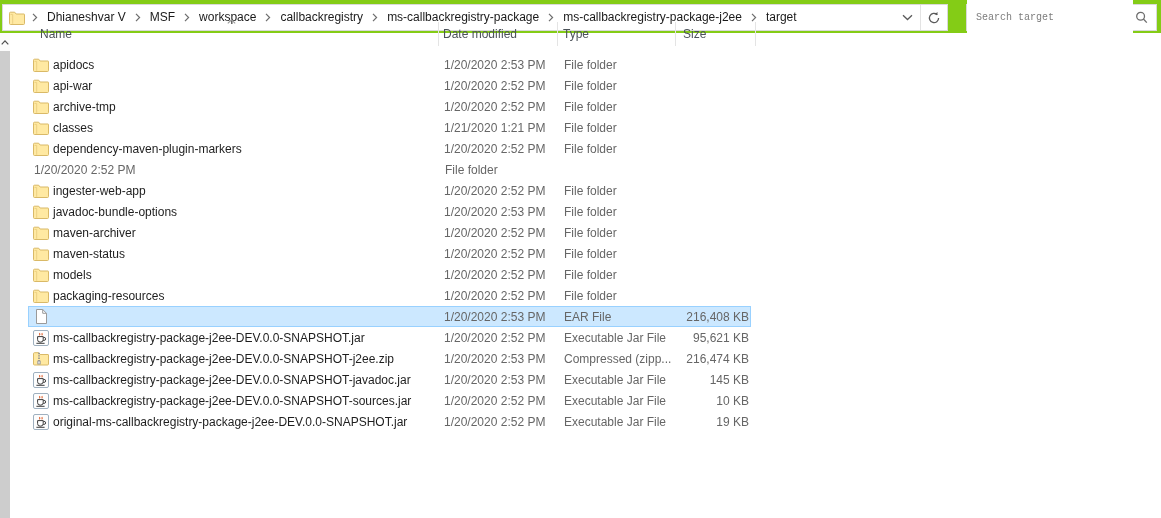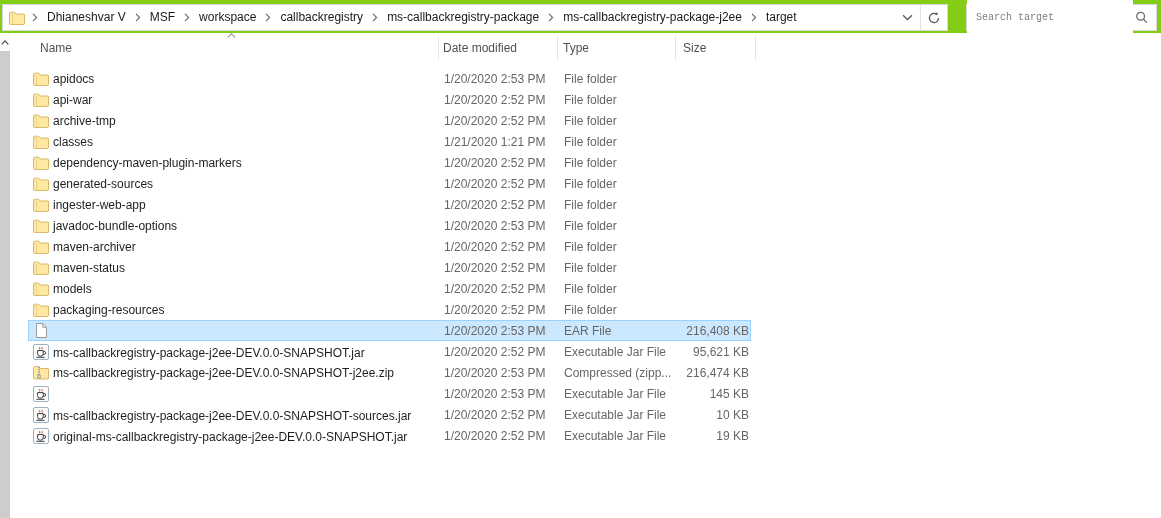--- a/index.html
+++ b/index.html
@@ -25,36 +25,36 @@
   .search-box input::placeholder { color:#7d7d7d; opacity:1; }
   .search-glyph { padding:0 8px 0 2px; display:inline-flex; }
 
   
   .left-scroll { position:absolute; left:0; top:33px; width:10px; height:485px; background:#fbfbfb; }
   .scroll-up { position:absolute; left:0; top:3px; width:10px; height:12px;
     display:flex; align-items:center; justify-content:center; background:#fbfbfb; }
   .scroll-thumb { position:absolute; left:0; top:18px; width:10px; height:467px; background:#cdcdcd; }
 
   
-  .main { position:absolute; left:28px; top:33px; width:733px; }
+  .main { position:absolute; left:28px; top:19px; width:733px; }
   .list-header { position:relative; height:30px; color:#4c5259; }
   .hdr-label { position:absolute; top:8px; }
   .hdr-name { left:12px; }
   .hdr-date { left:415px; }
   .hdr-type { left:535px; }
   .hdr-size { left:655px; }
   .hdr-sep { position:absolute; top:3px; width:1px; height:24px; background:#e4e4e4; }
   .sort-caret { position:absolute; left:199px; top:0px; }
 
   
   .file-list { position:relative; margin-top:5px; }
   .row { display:grid; grid-template-columns:410px 119px 118px 76px; height:21px;
     align-items:center; border:1px solid transparent; width:723px; }
   .row.selected { background:#cce8ff; border-color:#99d1ff; }
-  .cell-name { display:flex; align-items:flex-end; padding-left:3px; overflow:hidden; white-space:nowrap; }
+  .cell-name { display:flex; align-items:center; padding-left:3px; overflow:hidden; white-space:nowrap; }
   .cell-name .icon { width:17px; display:inline-flex; justify-content:center; margin-right:4px; flex:0 0 17px; }
   .cell-date, .cell-type { color:#666; white-space:nowrap; overflow:hidden; }
   .cell-date { padding-left:5px; }
   .cell-type { padding-left:6px; }
   .cell-size { color:#666; text-align:right; padding-right:3px; white-space:nowrap; }
   svg { display:block; }
 </style>
 </head>
 <body>
 
@@ -239,30 +239,20 @@
         </svg>
       </span>
 
       <span>dependency-maven-plugin-markers</span>
     </span>
     <span class="cell-date">1/20/2020 2:52 PM</span>
     <span class="cell-type">File folder</span>
     <span class="cell-size"></span>
   </div>
       <div class="row">
-    <span class="cell-name">
-      <span class="icon" style="display: inline-flex;">
-        <svg width="16" height="14" viewBox="0 0 16 14">
-          <path d="M.5 2.2 a1 1 0 0 1 1-1 h4.2 l1.4 1.8 h7.9 a.5.5 0 0 1 .5.5 v9 a1 1 0 0 1-1 1 h-13 a1 1 0 0 1-1-1 z" fill="#ffe9a2" stroke="#d9b967"></path>
-          <path d="M1.5 3.4 h2.2 v9.4" fill="none" stroke="#ecd083"></path>
-        </svg>
-      </span>
-
-      <span>generated-sources</span>
-    </span>
     <span class="cell-date">1/20/2020 2:52 PM</span>
     <span class="cell-type">File folder</span>
     <span class="cell-size"></span>
   </div>
       <div class="row">
     <span class="cell-name">
       <span class="icon" style="display: inline-flex;">
         <svg width="16" height="14" viewBox="0 0 16 14">
           <path d="M.5 2.2 a1 1 0 0 1 1-1 h4.2 l1.4 1.8 h7.9 a.5.5 0 0 1 .5.5 v9 a1 1 0 0 1-1 1 h-13 a1 1 0 0 1-1-1 z" fill="#ffe9a2" stroke="#d9b967"></path>
           <path d="M1.5 3.4 h2.2 v9.4" fill="none" stroke="#ecd083"></path>
@@ -406,20 +396,21 @@
       <span class="icon" style="display: inline-flex;">
         <svg width="16" height="16" viewBox="0 0 16 16">
           <rect x=".5" y=".5" width="15" height="15" rx="1.5" fill="#fdfdfd" stroke="#9fb0bf"></rect>
           <path d="M6.3 5.3 q1.1-1 .1-2.2 M8.7 5.3 q1.1-1 .1-2.2" fill="none" stroke="#e0622f" stroke-width="1.1"></path>
           <path d="M4.6 6.6 h5.6 v3.1 a2.4 2.4 0 0 1-2.4 2.4 h-.8 a2.4 2.4 0 0 1-2.4-2.4 z" fill="#fff" stroke="#3b3b3b"></path>
           <path d="M10.4 7.4 h.7 a1.5 1.5 0 0 1 0 3 h-.9" fill="none" stroke="#3b3b3b"></path>
           <line x1="3.4" y1="13.3" x2="11.6" y2="13.3" stroke="#3b3b3b"></line>
         </svg>
       </span>
 
+      <span>ms-callbackregistry-package-j2ee-DEV.0.0-SNAPSHOT-javadoc.jar</span>
     </span>
     <span class="cell-date">1/20/2020 2:53 PM</span>
     <span class="cell-type">Executable Jar File</span>
     <span class="cell-size">145 KB</span>
   </div>
       <div class="row">
     <span class="cell-name">
 
       <span class="icon" style="display: inline-flex;">
         <svg width="16" height="16" viewBox="0 0 16 16">

